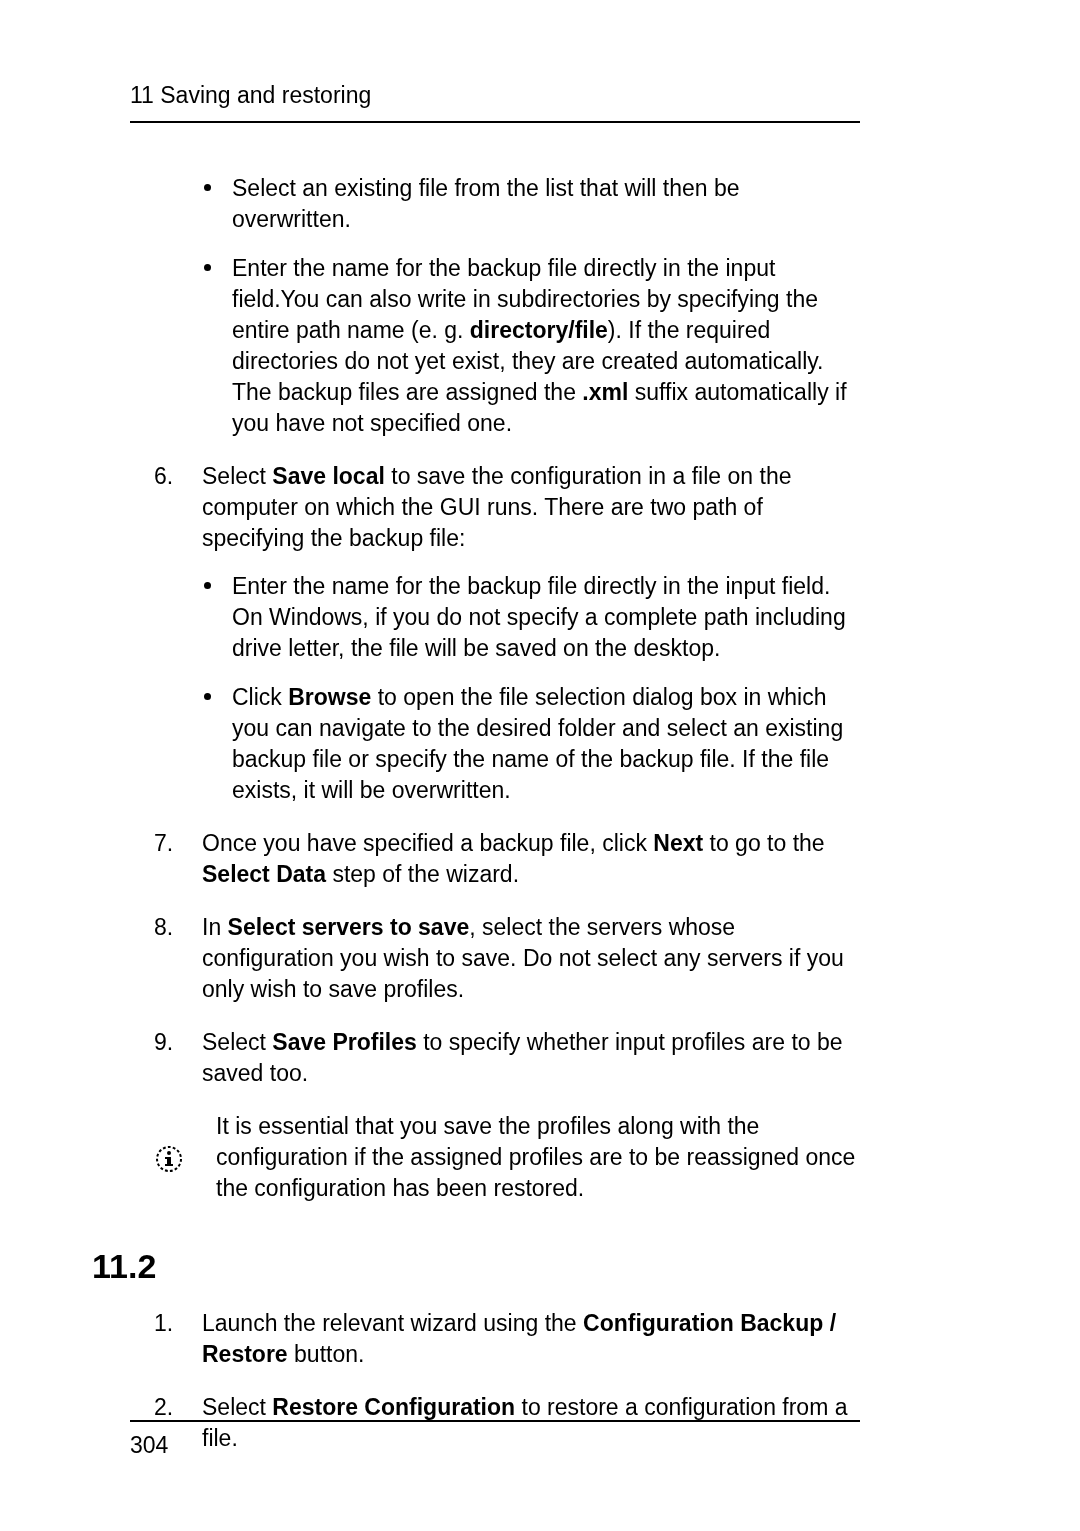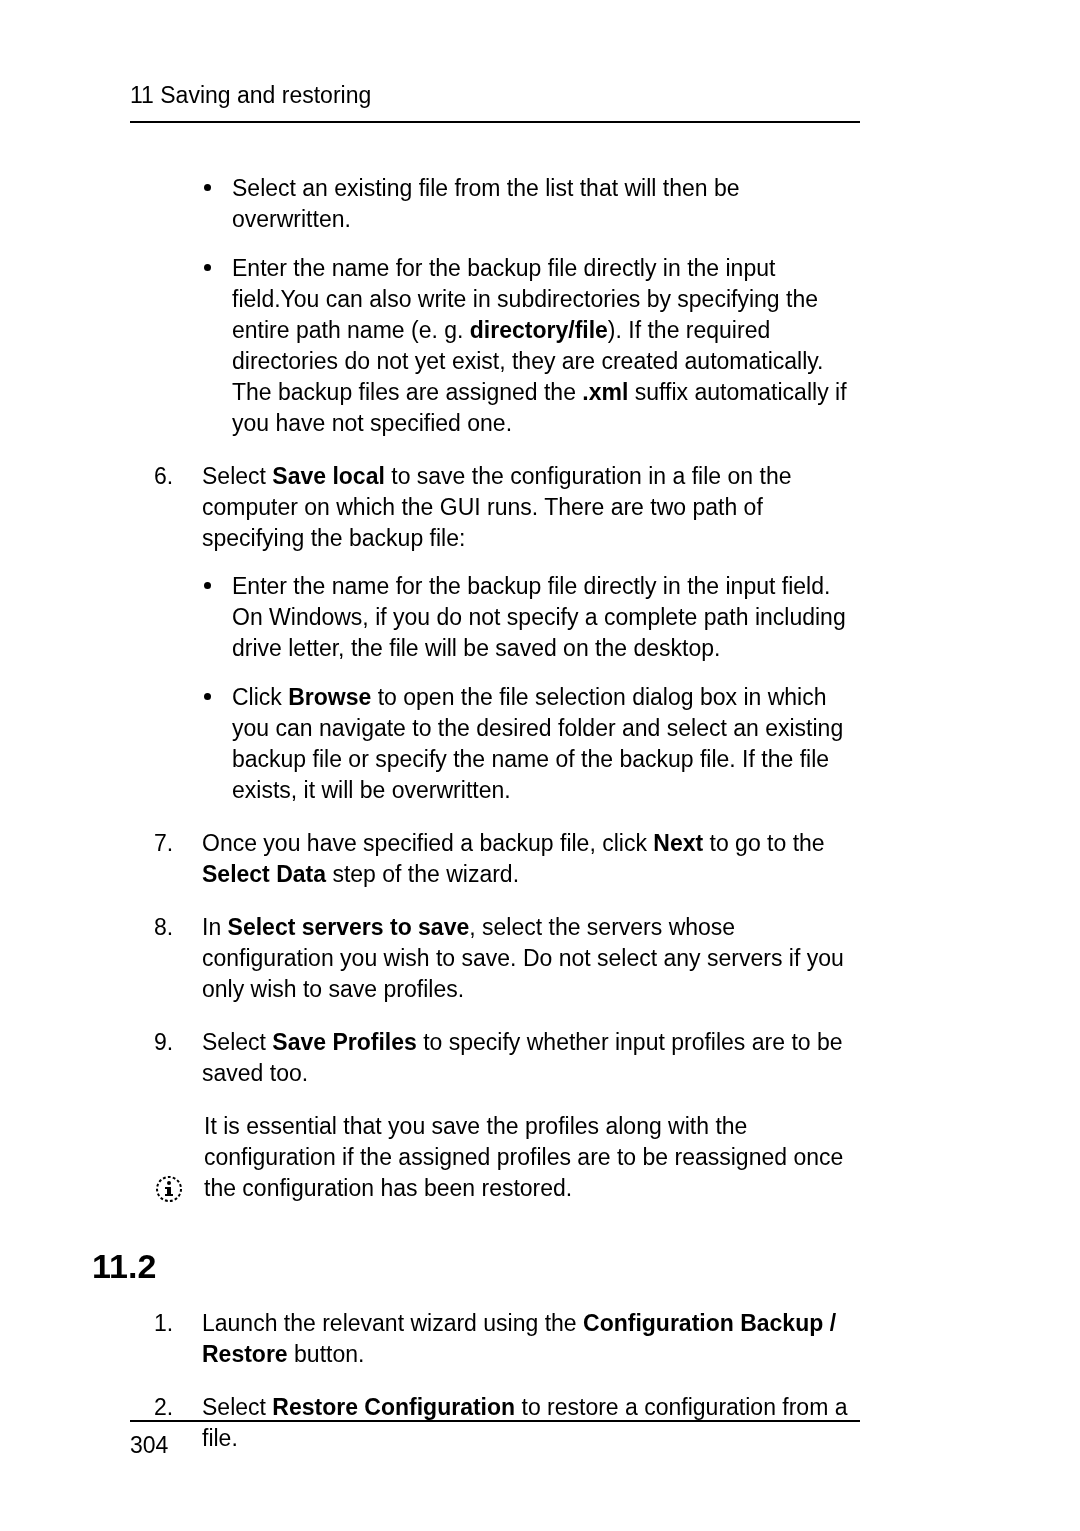--- a/index.html
+++ b/index.html
@@ -71,23 +71,23 @@
     position: absolute;
     left: 0;
     top: 0;
   }
   ol.steps > li ul.bullets {
     margin: 16px 0 0 0;
   }
 
   .note-block {
     display: flex;
-    align-items: flex-end;
+    align-items: center;
     margin: 4px 0 40px 62px;
-    gap: 20px;
+    gap: 32px;
   }
   .note-icon {
     flex: 0 0 auto;
     margin-top: 2px;
   }
   .note-icon svg { display: block; }
   .note-text { flex: 1 1 auto; }
 
   .h2-row {
     display: flex;

